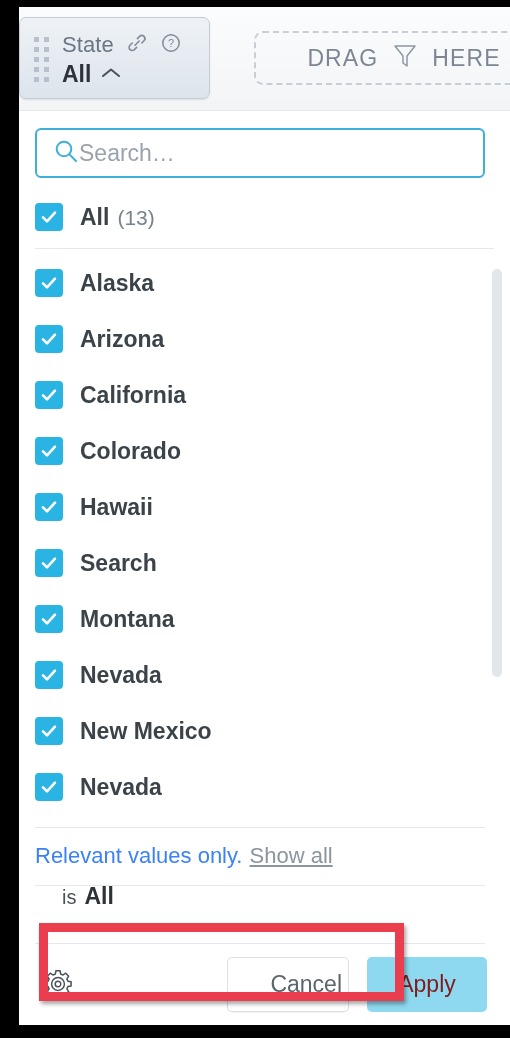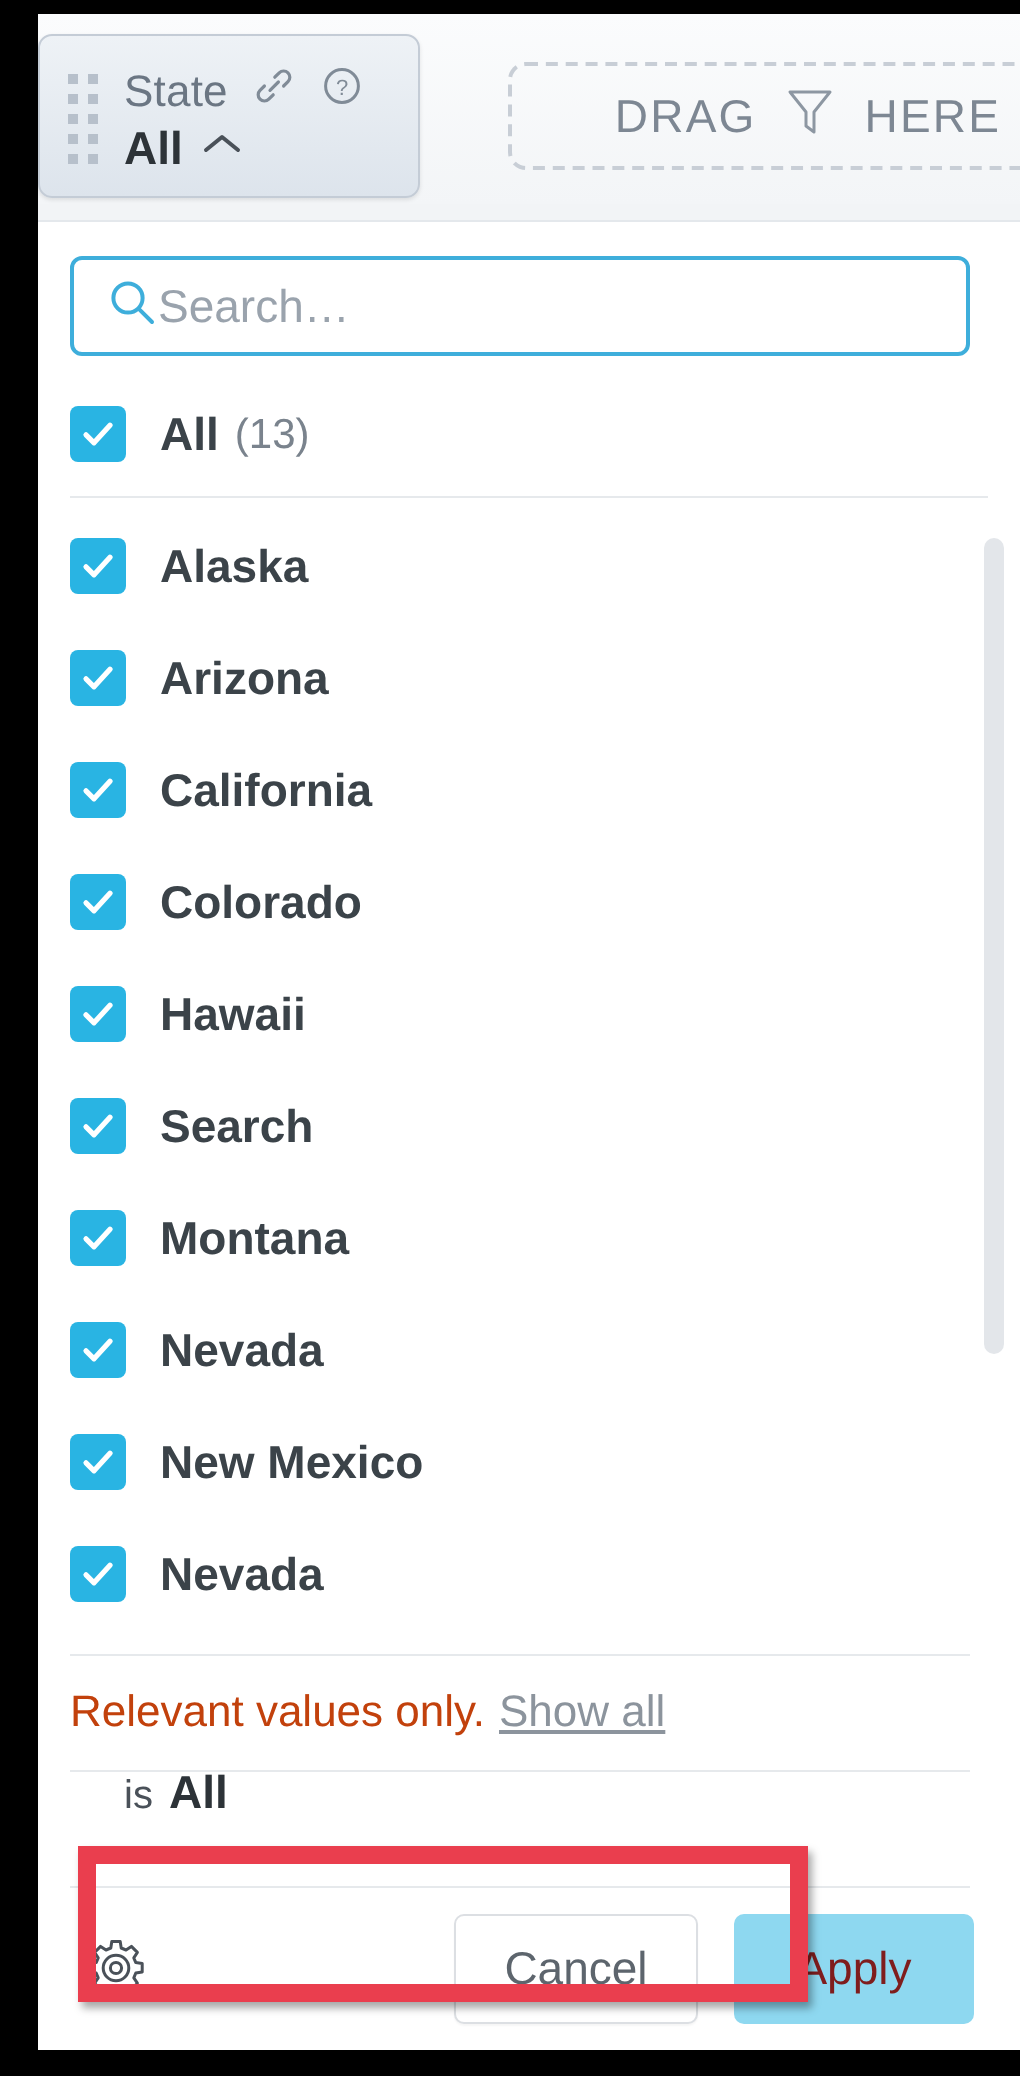--- a/index.html
+++ b/index.html
@@ -264,21 +264,21 @@
     left: 16px;
     top: 716px;
     width: 450px;
     height: 58px;
     display: flex;
     align-items: center;
     gap: 0px;
   }
   .rel-text {
     font-size: 22px;
-    color: #c2410c;
+    color: #3b82f6;
     line-height: 1;
   }
   .rel-link {
     font-size: 22px;
     color: #8c949d;
     line-height: 1;
     text-decoration: underline;
     margin-left: 7px;
     cursor: pointer;
   }
@@ -351,20 +351,21 @@
     height: 55px;
     box-sizing: border-box;
     border: 1px solid #dcdfe3;
     border-radius: 5px;
     background: #ffffff;
     color: #5d656d;
     font-family: "Liberation Sans", sans-serif;
     font-size: 23px;
     cursor: pointer;
     box-shadow: 0 1px 1px rgba(0,0,0,0.04);
+    text-align: right;
   }
   .apply-btn {
     position: absolute;
     left: 348px;
     top: 13px;
     width: 120px;
     height: 55px;
     box-sizing: border-box;
     border: none;
     border-radius: 5px;

